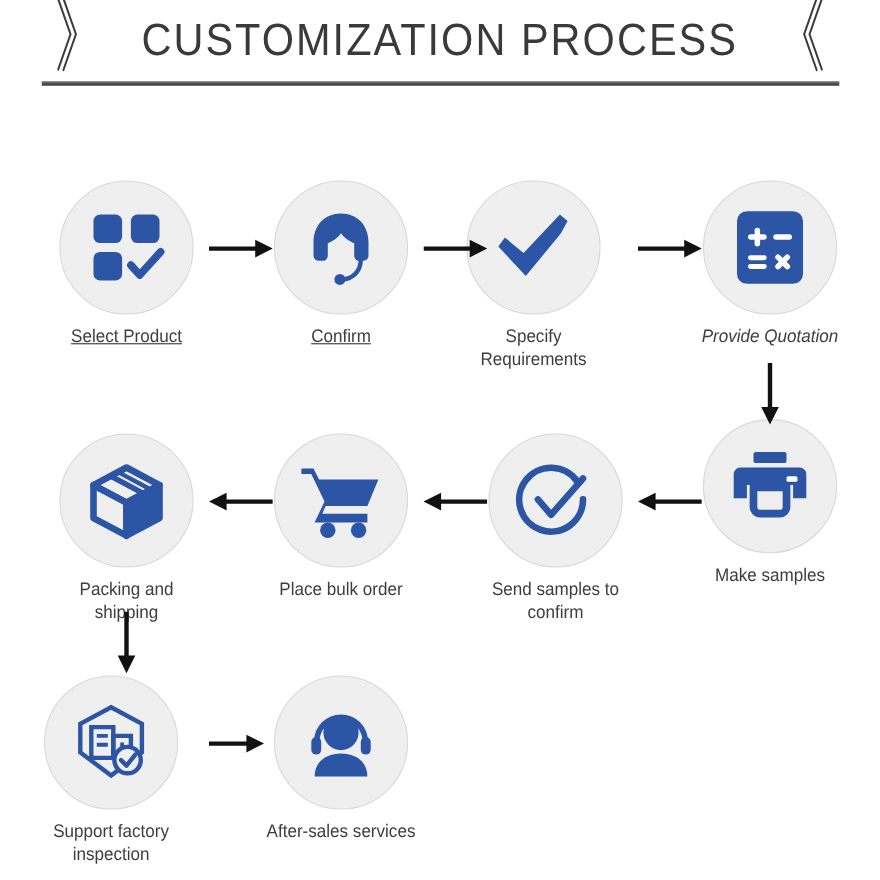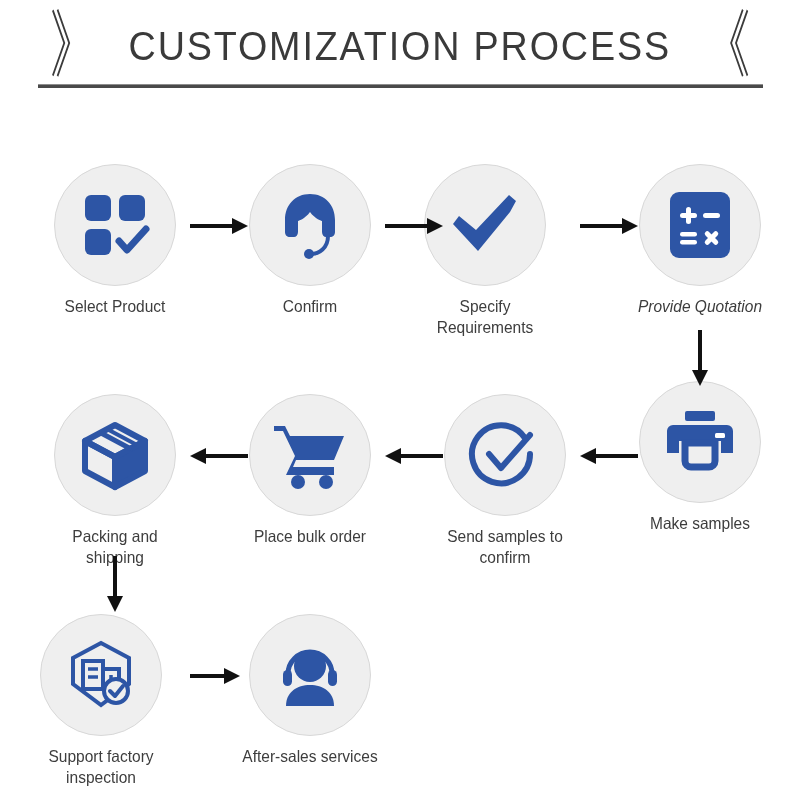--- a/index.html
+++ b/index.html
@@ -13,21 +13,21 @@
     font-family: "Liberation Sans", "DejaVu Sans", sans-serif;
     color: #3a3a3a;
     overflow: hidden;
     position: relative;
   }
 
   
   #title-block {
     position: absolute;
     left: 0;
-    top: 10px;
+    top: 0;
     width: 728px;
     height: 90px;
     padding-left: 36px;
   }
   #title-row {
     position: absolute;
     left: 0;
     top: 8px;
     width: 800px;
     text-align: center;
@@ -106,33 +106,33 @@
 </head>
 <body>
 
 <div id="title-block">
   <div id="title-row">
     <span class="chev">》</span><span id="title-text">CUSTOMIZATION PROCESS</span><span class="chev">《</span>
   </div>
   <div id="title-rule"></div>
 </div>
 
-<div class="node" style="left:40px; top:164px;">
+<div class="node" style="left:40px; top:164px;text-decoration:underline;">
   <div class="circle">
     <svg width="72" height="72" viewBox="0 0 72 72">
       <rect x="6" y="6" width="26" height="26" rx="6" fill="#2D55A5"></rect>
       <rect x="40" y="6" width="26" height="26" rx="6" fill="#2D55A5"></rect>
       <rect x="6" y="40" width="26" height="26" rx="6" fill="#2D55A5"></rect>
       <path d="M40 52 L48 61 L67 40" fill="none" stroke="#2D55A5" stroke-width="7" stroke-linecap="round" stroke-linejoin="round"></path>
     </svg>
   </div>
   <div class="node-label">Select Product</div>
 </div>
 
-<div class="node" style="left:235px; top:164px;">
+<div class="node" style="left:235px; top:164px;text-decoration:underline;">
   <div class="circle">
     <svg width="74" height="74" viewBox="0 0 74 74">
       <path d="M37 6 C22 6 12 17 12 32 L12 44 C12 47 14 49 17 49 L21 49 C23 49 25 47 25 44 L25 33
                C25 33 32 31 37 24 C42 31 49 33 49 33 L49 44 C49 47 51 49 53 49 L57 49
                C60 49 62 47 62 44 L62 32 C62 17 52 6 37 6 Z" fill="#2D55A5"></path>
       <path d="M55 48 C55 60 46 66 38 66" fill="none" stroke="#2D55A5" stroke-width="4" stroke-linecap="round"></path>
       <circle cx="36" cy="66" r="5" fill="#2D55A5"></circle>
     </svg>
   </div>
   <div class="node-label">Confirm</div>

